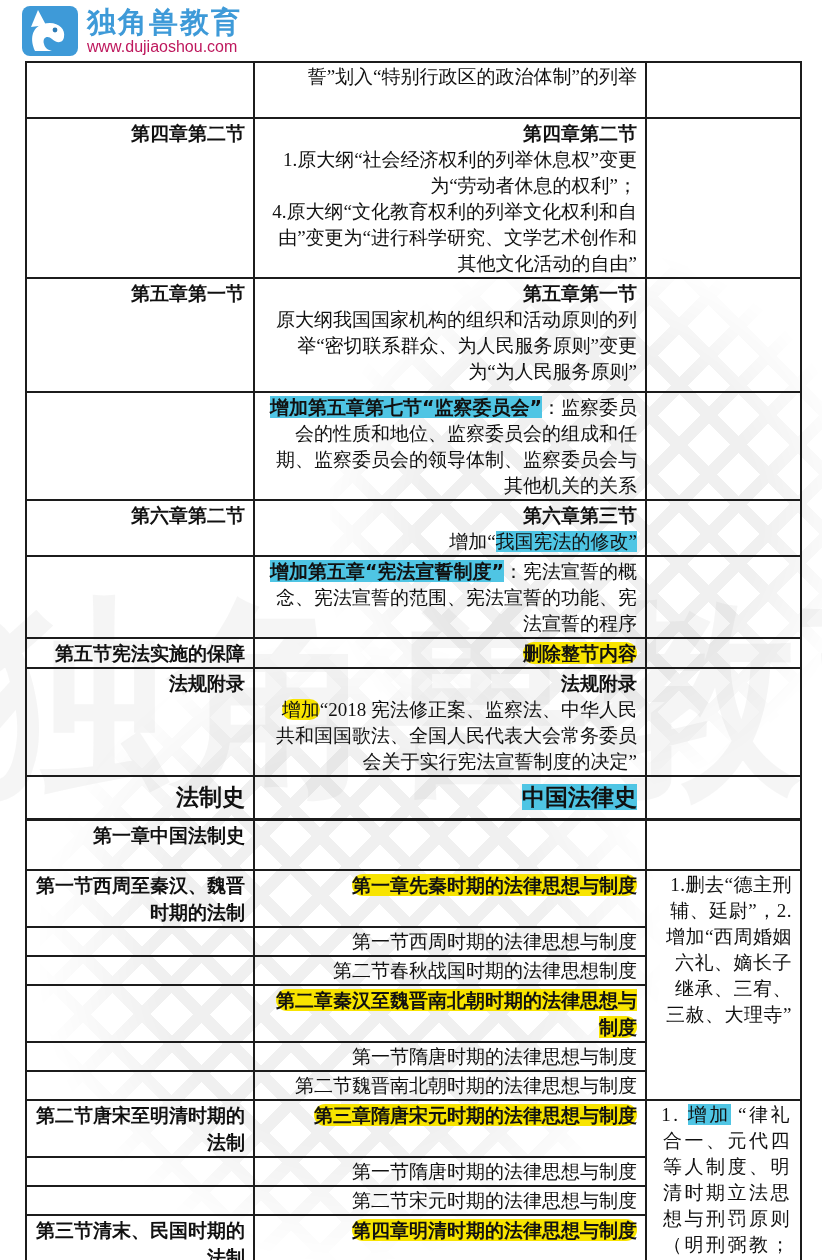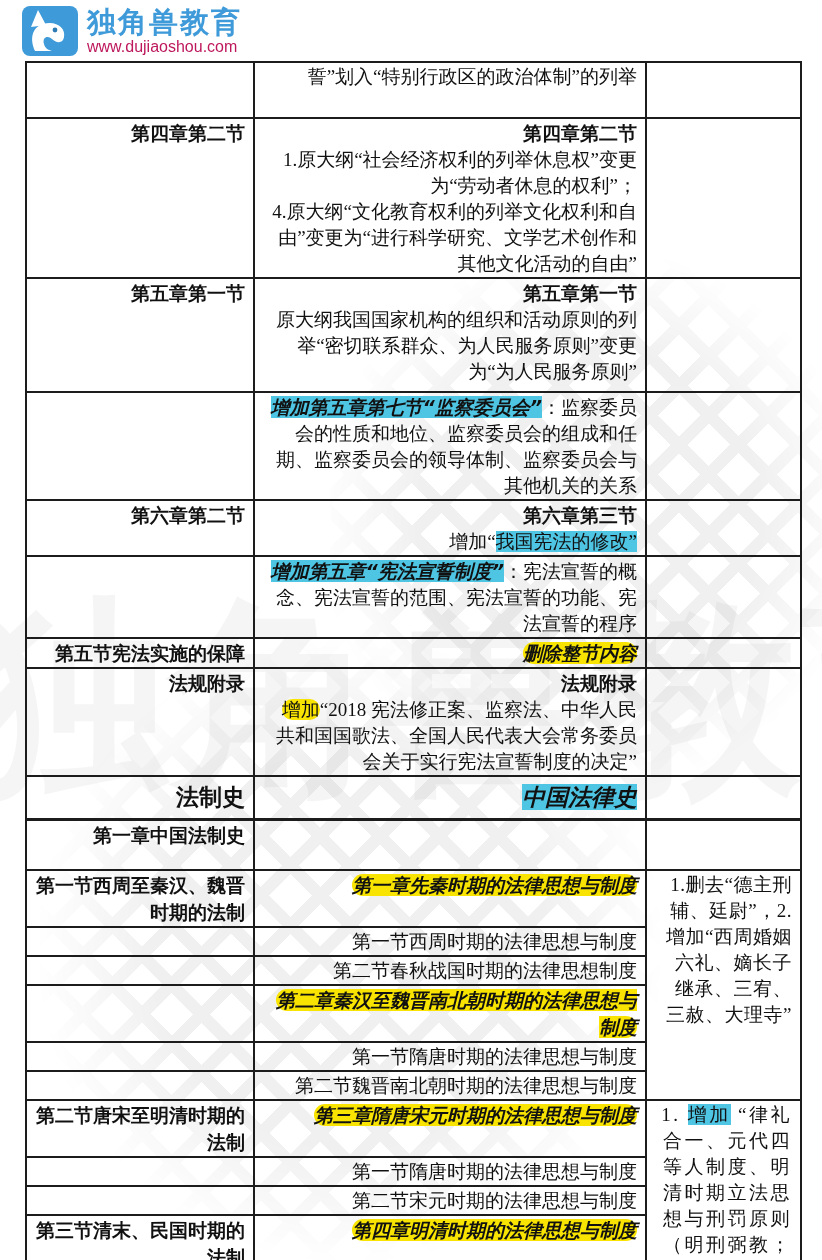--- a/index.html
+++ b/index.html
@@ -32,21 +32,21 @@
     width:775px;border-collapse:collapse;table-layout:fixed;
     font-size:19px;
   }
   .doc td{
     border:2px solid #1c1c1c;vertical-align:top;
     padding:1px 8px 0 9px;overflow:hidden;box-sizing:border-box;
     line-height:26px;word-break:break-all;background:transparent;text-align:right;
   }
   .doc td.c1{font-family:"DejaVu Sans","Liberation Sans",sans-serif;font-weight:700;line-height:27px;}
   .hd{font-family:"DejaVu Sans","Liberation Sans",sans-serif;font-weight:700;line-height:27px;display:block;}
-  .b{font-family:"DejaVu Sans","Liberation Sans",sans-serif;font-weight:700;font-style:italic;}
+  .b{font-family:"DejaVu Sans","Liberation Sans",sans-serif;font-weight:700;}
   .hl-c{background:#4fc5e4;}
   .hl-y{background:#f8e400;border-radius:11px;}
   .big{font-size:23px;text-align:center;vertical-align:middle;}
   td.big{vertical-align:middle;padding-top:0;}
   .thickb{border-bottom-width:3px !important;}
   .note{line-height:28px;text-align:justify;padding:3px 6px 0 7px;}
   .note1{letter-spacing:0.5px;}
   .note2{letter-spacing:2.5px;}
 </style>
 </head>

